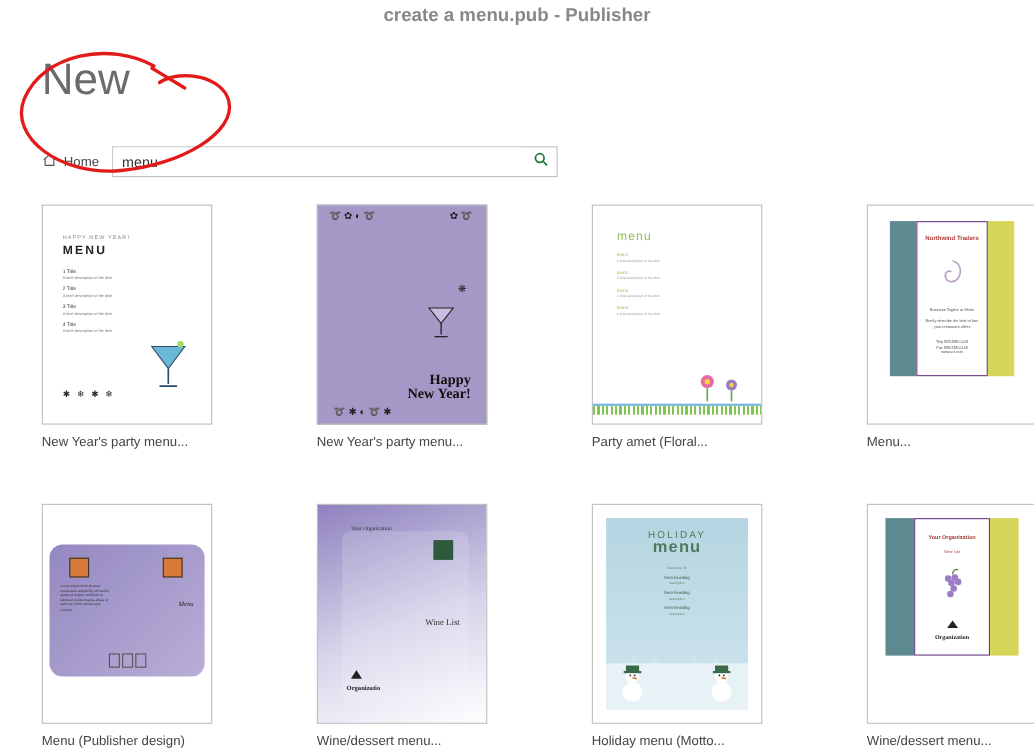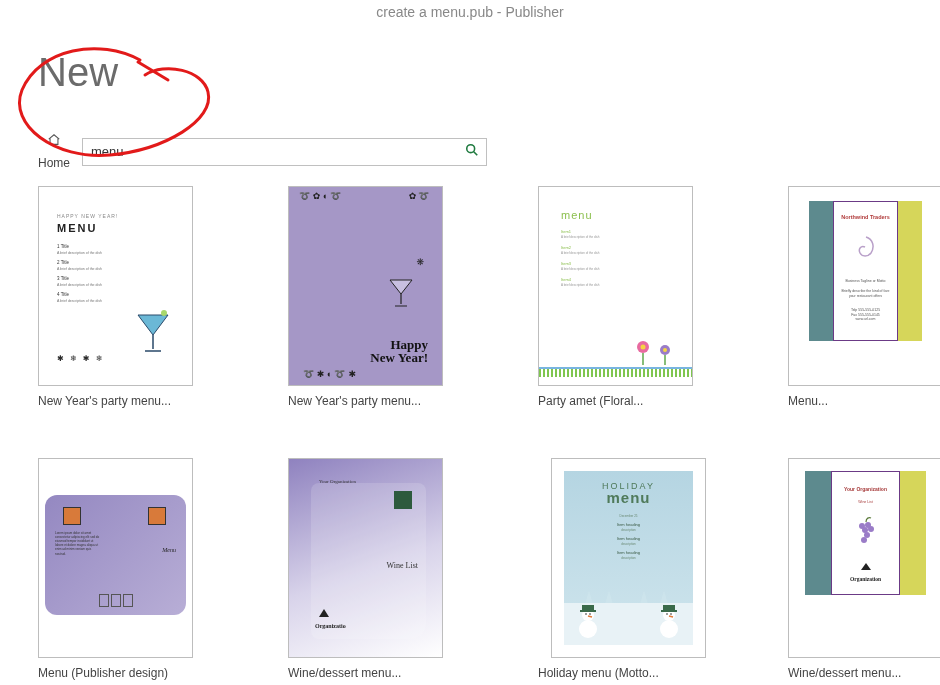--- a/index.html
+++ b/index.html
@@ -9,23 +9,23 @@
       width: 940px;
       height: 685px;
       position: relative;
       overflow: hidden;
     }
     .app-title {
       position: absolute;
       top: 4px;
       left: 50%;
       transform: translateX(-50%);
-      font-size: 14px;
+      font-size: 17px;
       color: #888;
-      font-weight: 400;
+      font-weight: 700;
     }
     .page-title {
       position: absolute;
       top: 50px;
       left: 38px;
       font-size: 40px;
       font-weight: 300;
       color: #6b6b6b;
       font-family: "Segoe UI Light", "Segoe UI", sans-serif;
     }
@@ -37,21 +37,20 @@
       align-items: center;
       gap: 12px;
     }
     .home-link {
       display: flex;
       align-items: center;
       gap: 6px;
       font-size: 12px;
       color: #444;
       cursor: pointer;
-      flex-direction: column;
     }
     .home-link svg { width: 14px; height: 14px; }
     .search-box {
       position: relative;
       width: 405px;
       height: 28px;
       border: 1px solid #c0c0c0;
       display: flex;
       align-items: center;
     }
@@ -154,21 +153,21 @@
     .t5-box { width: 10px; height: 13px; border: 0.5px solid #555; }
     
     .t6 { background: linear-gradient(160deg, #8f82bf 0%, #d8d3ea 55%, #fff 100%); padding: 14px 14px; }
     .t6-inner { position: absolute; top: 24px; left: 22px; right: 16px; bottom: 18px; border-radius: 8px 8px 16px 8px; background: rgba(255,255,255,0.15); }
     .t6-org-top { position: absolute; top: 20px; left: 30px; font-size: 5px; color: #333; font-family: Georgia, serif; }
     .t6-sq { position: absolute; top: 32px; right: 30px; width: 18px; height: 18px; background: #2d5a3d; }
     .t6-wine { position: absolute; right: 24px; top: 102px; font-size: 8px; color: #333; font-family: Georgia, serif; }
     .t6-orgline { position: absolute; bottom: 28px; left: 26px; font-size: 6px; color: #222; font-weight: 700; font-family: Georgia, serif; }
     .t6-tri { position: absolute; bottom: 40px; left: 30px; width: 0; height: 0; border-left: 5px solid transparent; border-right: 5px solid transparent; border-bottom: 8px solid #222; }
     
-    .t7 { padding: 12px 12px; margin-left: 13px; }
+    .t7 { padding: 12px 12px; }
     .t7-bg { position: absolute; inset: 12px; background: linear-gradient(#b5d5e2, #cfe5ed); overflow: hidden; }
     .t7-title { text-align: center; padding-top: 10px; }
     .t7-h1 { font-size: 9px; letter-spacing: 2px; color: #4f7a5a; font-weight: 400; }
     .t7-h2 { font-size: 15px; color: #4f7a5a; font-weight: 700; margin-top: -2px; letter-spacing: 1px; }
     .t7-lines { margin-top: 8px; text-align: center; }
     .t7-lh { font-size: 4px; color: #3a5a44; margin-bottom: 1px; }
     .t7-ls { font-size: 3px; color: #6a8a74; margin-bottom: 4px; }
     .t7-ground { position: absolute; bottom: 0; left: 0; right: 0; height: 42px; background: #e8f2f6; }
     .t7-snowman { position: absolute; bottom: 6px; }
     .t7-snowman.s1 { left: 10px; }

